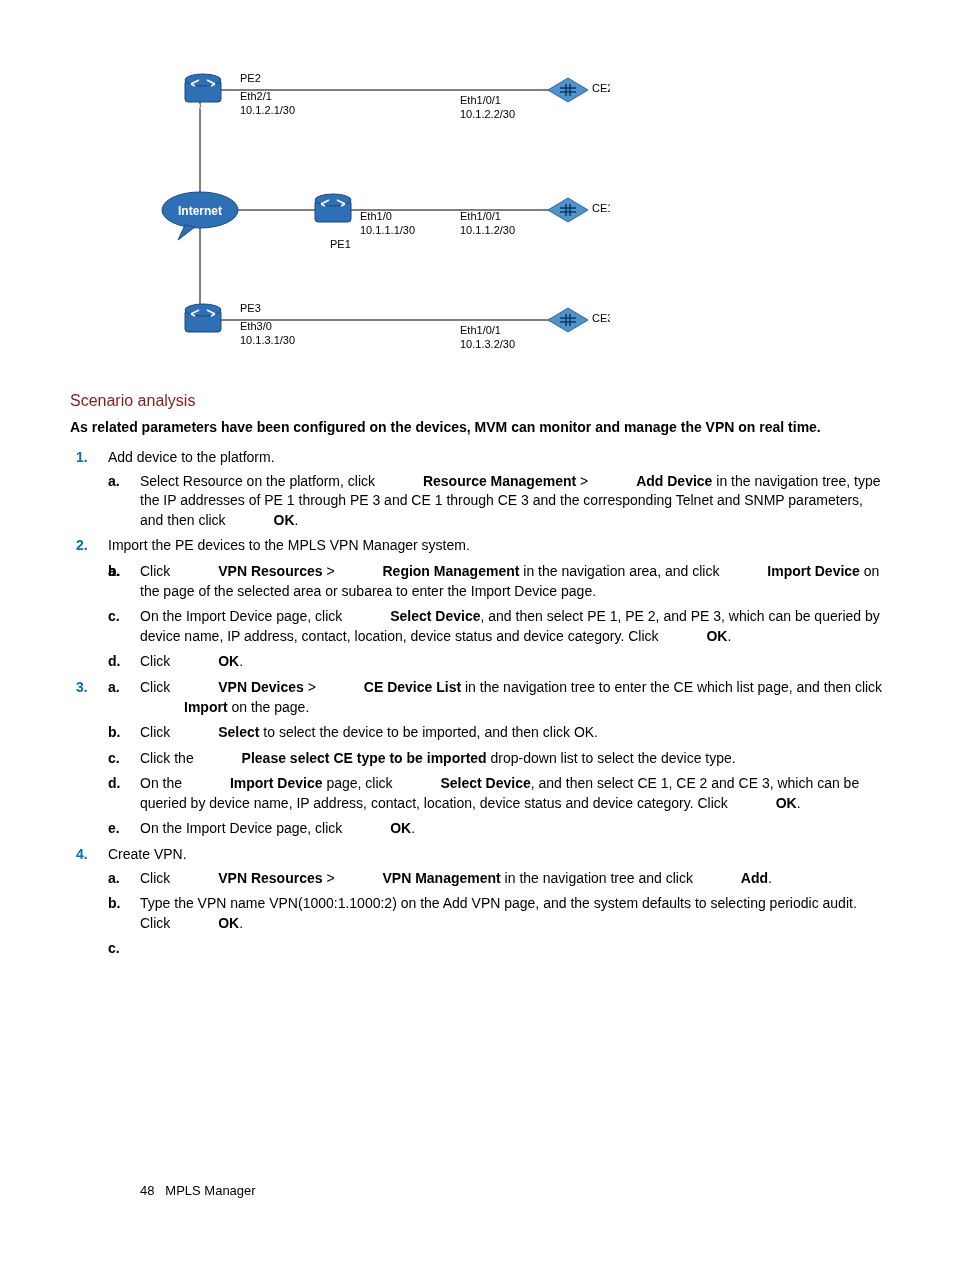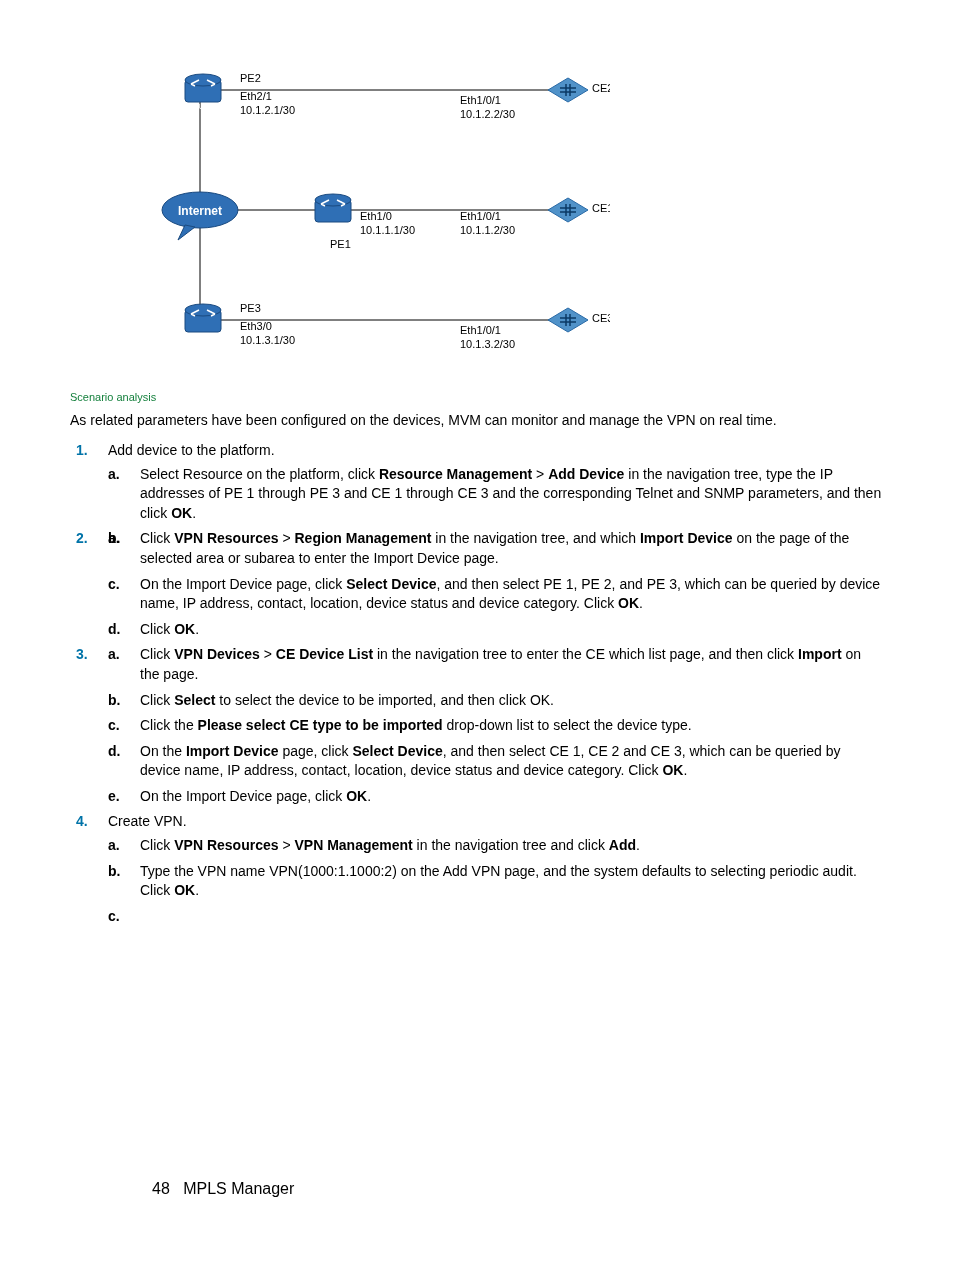--- a/index.html
+++ b/index.html
@@ -12,25 +12,25 @@
     box-sizing: border-box;
     line-height: 1.4;
   }
   .diagram {
     width: 480px;
     margin: 0 auto 30px 60px;
     position: relative;
   }
   svg { display: block; }
   .h3 {
-    color: #15803d;
-    font-size: 11px;
+    color: #7f1d1d;
+    font-size: 16px;
     margin: 18px 0 6px 0;
   }
-  p { margin: 4px 0 10px 0; }
+  p { margin: 4px 0 10px 0; font-weight: bold; }
   ol.num {
     list-style: none;
     padding-left: 0;
     margin: 6px 0 0 0;
   }
   ol.num > li {
     position: relative;
     padding-left: 38px;
     margin-bottom: 6px;
   }
@@ -50,26 +50,26 @@
     position: relative;
     padding-left: 32px;
     margin-bottom: 6px;
   }
   ol.alpha > li > .marker {
     position: absolute;
     left: 0;
     top: 0;
     font-weight: bold;
   }
-  .b { font-weight: bold; }
+  .b { font-weight: bold; margin-left: 44px; }
   .footer {
     position: absolute;
     bottom: 30px;
-    left: 82px;
-    font-size: 16px;
+    left: 70px;
+    font-size: 13px;
   }
   .pagewrap { position: relative; min-height: 1170px; }
   .router-body { fill:#2f6fb5; stroke:#1a4a80; }
   .router-label { fill:#fff; font-size:7px; font-family:Arial; text-anchor:middle; }
   .ce-body { fill:#5092c9; stroke:#2a6aa6; }
   .txt { font-size:11px; font-family:Arial; fill:#000; }
   .conn { stroke:#000; stroke-width:1; fill:none; }
 </style>
 </head>
 <body>
@@ -159,24 +159,25 @@
   <li><span class="marker">1.</span>
     <span>Add device to the platform.</span>
     <ol class="alpha">
       <li><span class="marker">a.</span>
         <span>Select Resource on the platform, click </span><span class="b">Resource Management</span><span> &gt; </span><span class="b">Add Device</span><span> in the navigation tree, type the IP addresses of PE 1 through PE 3 and CE 1 through CE 3 and the corresponding Telnet and SNMP parameters, and then click </span><span class="b">OK</span><span>.</span>
       </li>
     </ol>
   </li>
 
   <li><span class="marker">2.</span>
+    <span>Import the PE devices to the MPLS VPN Manager system.</span>
     <ol class="alpha">
       <li><span class="marker">a.</span></li>
       <li><span class="marker">b.</span>
-        <span>Click </span><span class="b">VPN Resources</span><span> &gt; </span><span class="b">Region Management</span><span> in the navigation tree, and which </span><span class="b">Import Device</span><span> on the page of the selected area or subarea to enter the Import Device page.</span>
+        <span>Click </span><span class="b">VPN Resources</span><span> &gt; </span><span class="b">Region Management</span><span> in the navigation area, and click </span><span class="b">Import Device</span><span> on the page of the selected area or subarea to enter the Import Device page.</span>
       </li>
       <li><span class="marker">c.</span>
         <span>On the Import Device page, click </span><span class="b">Select Device</span><span>, and then select PE 1, PE 2, and PE 3, which can be queried by device name, IP address, contact, location, device status and device category. Click </span><span class="b">OK</span><span>.</span>
       </li>
       <li><span class="marker">d.</span>
         <span>Click </span><span class="b">OK</span><span>.</span>
       </li>
     </ol>
   </li>
 

